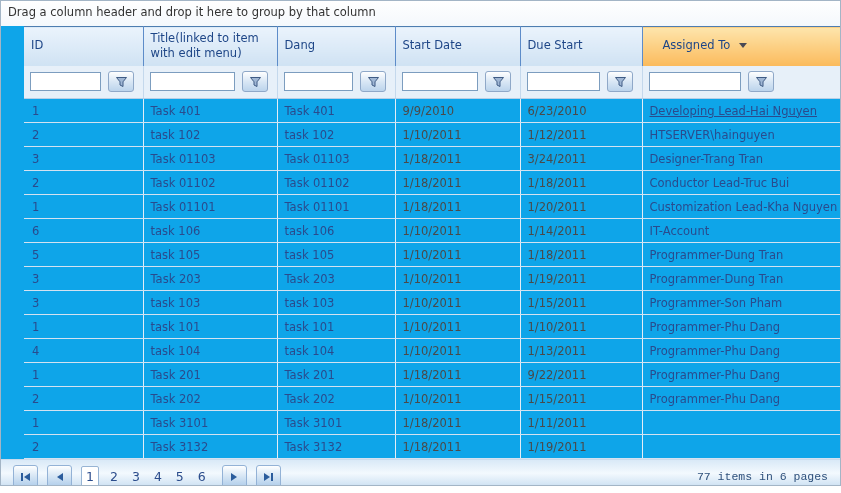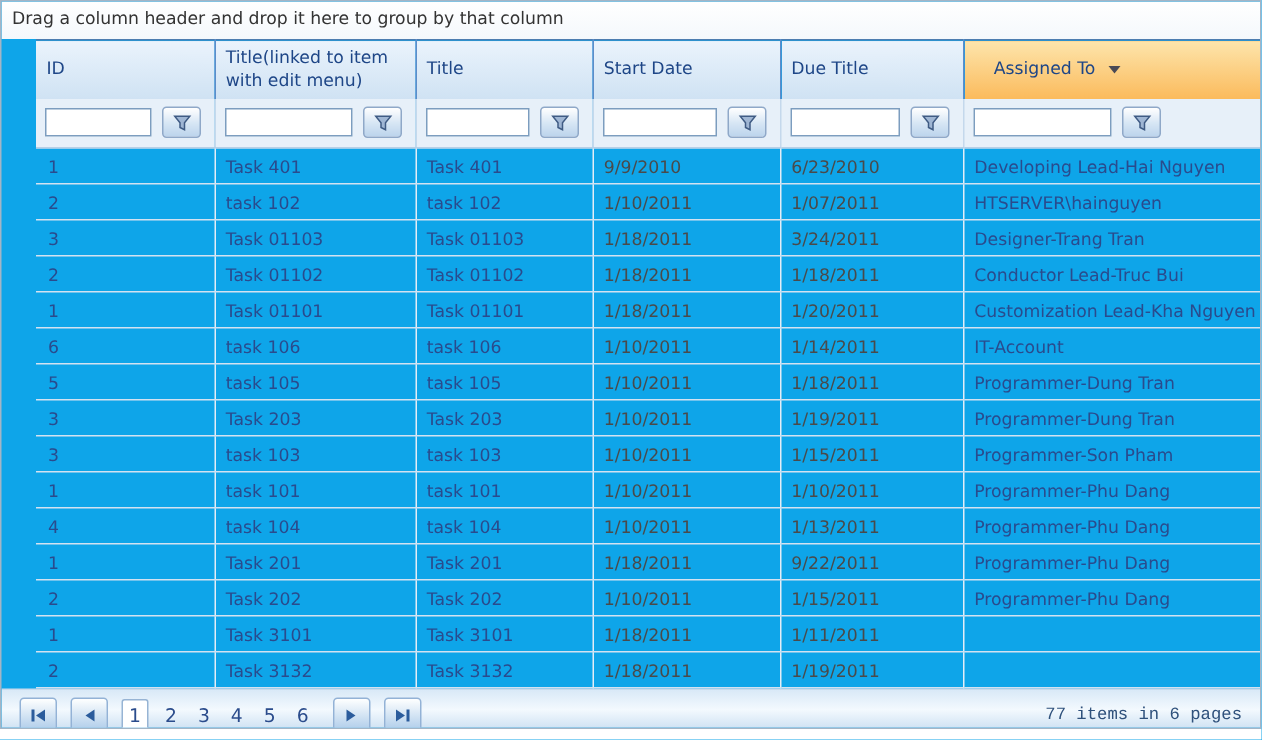--- a/index.html
+++ b/index.html
@@ -66,21 +66,21 @@
     height:24px;
     border-bottom:1px solid #D3E2F1;
     border-right:1px solid #E3EDF7;
     padding:2px 4px 2px 7px;
     color:#2A4B8D; white-space:nowrap; overflow:hidden;
   }
   tbody td:last-child { border-right:none; }
   tbody td.c-id { padding-left:8px; }
   tbody td.c-date { color:#4A4A4A; }
   a.task-link, a.assigned-link { color:#2A4B8D; text-decoration:none; }
-  a.assigned-link.underlined { }
+  a.assigned-link.underlined { text-decoration:underline; }
 
   .pager {
     height:34px;
     display:flex; align-items:center; justify-content:space-between;
     padding:0 12px 0 12px;
     background:linear-gradient(180deg,#D9E9F7 0%,#F3F9FE 40%,#D5E6F5 72%,#AFCCE8 100%);
     border-top:1px solid #C9DBED;
   }
   .pager-left { display:flex; align-items:center; }
   .pbtn {
@@ -118,23 +118,23 @@
         <col style="width:134px">
         <col style="width:118px">
       <col style="width:125px">
         <col style="width:122px">
         <col style="width:221px">
     </colgroup>
     <thead>
       <tr>
         <th class="hdr"><span>ID</span></th>
         <th class="hdr"><span>Title(linked to item with edit menu)</span></th>
-        <th class="hdr"><span>Title</span></th>
+        <th class="hdr"><span>Dang</span></th>
         <th class="hdr"><span>Start Date</span></th>
-        <th class="hdr"><span>Due Title</span></th>
+        <th class="hdr"><span>Due Start</span></th>
         <th class="hdr sorted"><span>Assigned To</span><span class="sort-arrow"></span></th>
       </tr>
       <tr>
         <td class="fcell">
           <input class="finput" value="" style="">
           <button class="fbtn">
               <svg viewBox="0 0 13 12" width="13" height="12">
                 <path d="M1.5 1.5 H11.5 L8 5.8 V10.5 L5 9 V5.8 Z" fill="#9FB6D4" stroke="#3F5B84" stroke-width="1"></path>
               </svg>
             </button>
@@ -188,21 +188,21 @@
           <td class="c-title">Task 401</td>
           <td class="c-date">9/9/2010</td>
           <td class="c-date">6/23/2010</td>
           <td class="c-assigned"><a href="#" class="assigned-link underlined">Developing Lead-Hai Nguyen</a></td>
         </tr>
         <tr>
           <td class="c-id">2</td>
           <td class="c-link"><a href="#" class="task-link">task 102</a></td>
           <td class="c-title">task 102</td>
           <td class="c-date">1/10/2011</td>
-          <td class="c-date">1/07/2011</td>
+          <td class="c-date">1/12/2011</td>
           <td class="c-assigned"><a href="#" class="assigned-link">HTSERVER\hainguyen</a></td>
         </tr>
         <tr>
           <td class="c-id">3</td>
           <td class="c-link"><a href="#" class="task-link">Task 01103</a></td>
           <td class="c-title">Task 01103</td>
           <td class="c-date">1/18/2011</td>
           <td class="c-date">3/24/2011</td>
           <td class="c-assigned"><a href="#" class="assigned-link">Designer-Trang Tran</a></td>
         </tr>

